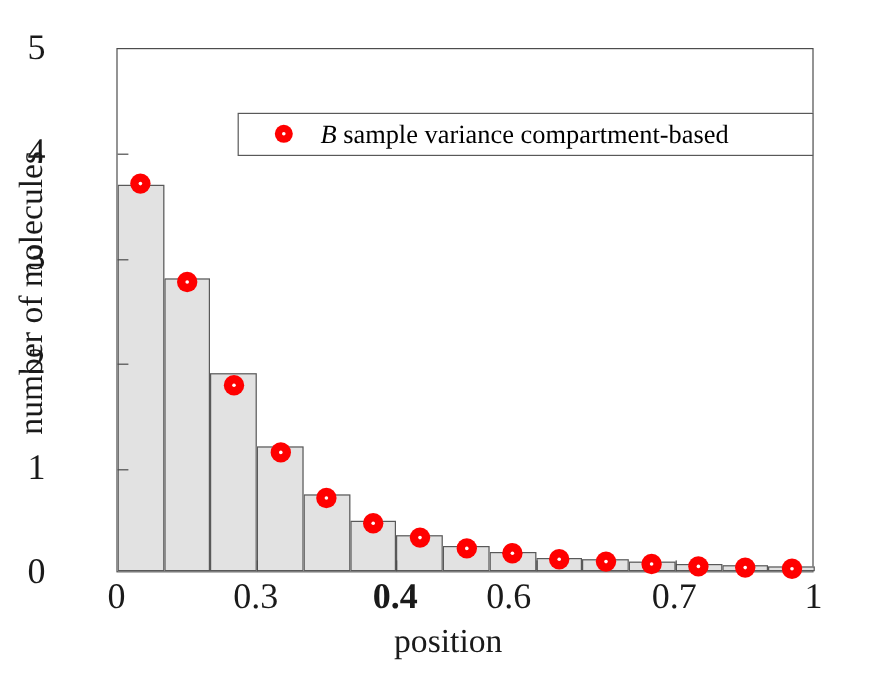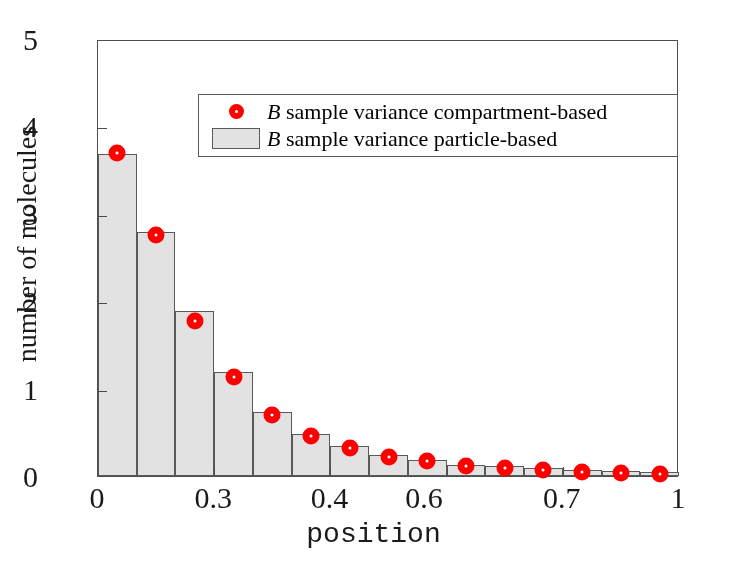--- a/index.html
+++ b/index.html
@@ -104,21 +104,20 @@
   
   #xaxis-title {
     position: absolute;
     left: 0;
     top: 521px;
     width: 747px;
     text-align: center;
     font-size: 28px;
     line-height: 1;
     color: #1a1a1a;
-    font-family: Liberation Mono, monospace;
   }
   #yaxis-title {
     position: absolute;
     left: -193px;
     top: 230px;
     width: 440px;
     text-align: center;
     font-size: 28px;
     line-height: 1;
     transform: rotate(-90deg);
@@ -194,21 +193,21 @@
 
   <div class="ylabel-tick" style="top:40px;">5</div>
   <div class="ylabel-tick" style="top:127.4px;">4</div>
   <div class="ylabel-tick" style="top:214.8px;">3</div>
   <div class="ylabel-tick" style="top:302.2px;">2</div>
   <div class="ylabel-tick" style="top:389.6px;">1</div>
   <div class="ylabel-tick" style="top:477px;">0</div>
 
   <div class="xlabel-tick" style="left:97px;">0</div>
   <div class="xlabel-tick" style="left:213.2px;">0.3</div>
-  <div class="xlabel-tick" style="left:329.4px;">0.4</div>
+  <div class="xlabel-tick" style="left:329.4px;font-weight:bold;">0.4</div>
   <div class="xlabel-tick" style="left:424px;">0.6</div>
   <div class="xlabel-tick" style="left:561.8px;">0.7</div>
   <div class="xlabel-tick" style="left:678px;">1</div>
 
   <div id="plot-area">
     <div id="bars-layer">
         <div class="bar" style="left: 0px; width: 38.7527px; height: 321.632px;"></div>
         <div class="bar" style="left: 38.7527px; width: 38.6946px; height: 243.846px;"></div>
         <div class="bar" style="left: 77.4473px; width: 38.7527px; height: 165.186px;"></div>
         <div class="bar" style="left: 116.2px; width: 38.7527px; height: 104.006px;"></div>
@@ -256,21 +255,15 @@
   <div id="xaxis-title">position</div>
   <div id="yaxis-title">number of molecules</div>
 
   <div id="legend">
     <div class="legend-row">
       <span class="legend-key">
           <span class="legend-dot"></span>
         </span>
       <span class="legend-text"><span class="mathvar">B</span><span> sample variance compartment-based</span></span>
     </div>
-    <div class="legend-row">
-      <span class="legend-key">
-          <span class="legend-swatch"></span>
-        </span>
-      <span class="legend-text"><span class="mathvar">B</span><span> sample variance particle-based</span></span>
-    </div>
   </div>
 
 </div>
 
 </body></html>

